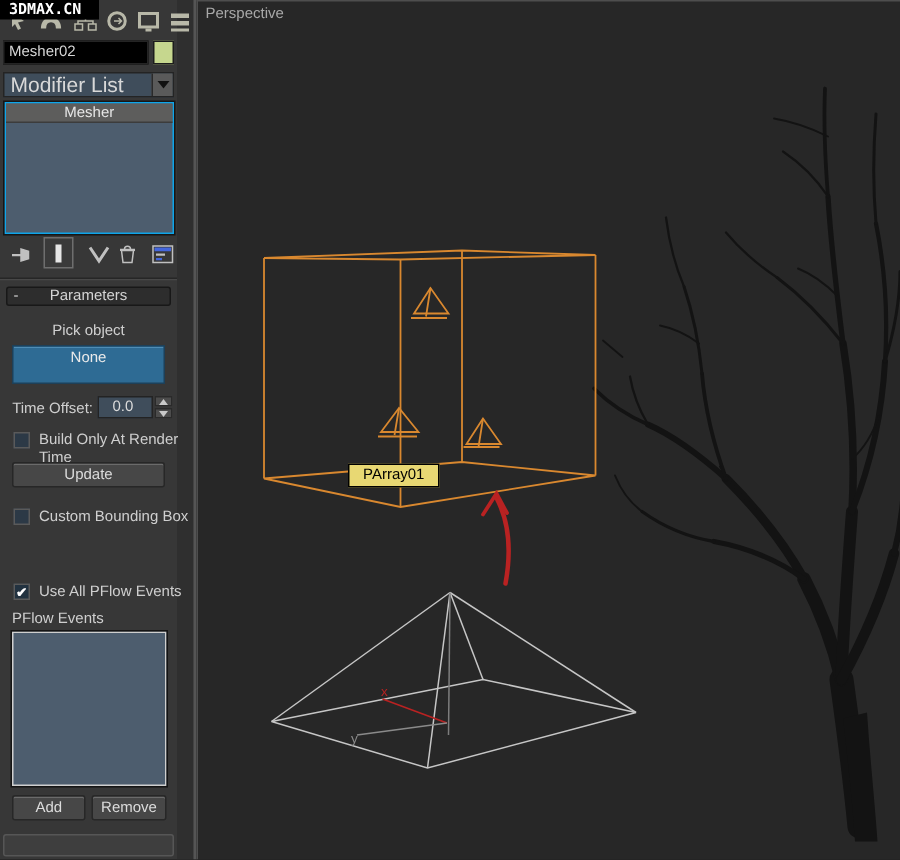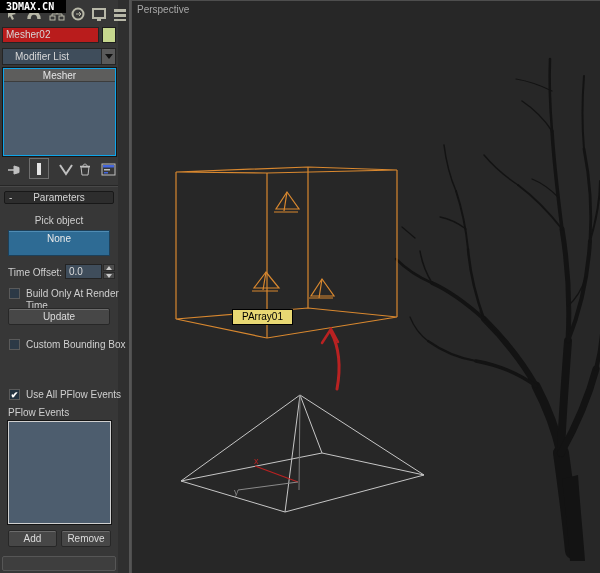--- a/index.html
+++ b/index.html
@@ -14,26 +14,26 @@
 
   .abs { position:absolute; }
   .lbl { color:#cfcfcf; font-size:10px; line-height:12px; }
 
   #watermark { left:0; top:0; width:66px; height:13px; background:#000; color:#fff;
                font-family:"DejaVu Sans Mono", monospace; font-weight:bold; font-size:10px;
                line-height:13px; padding-left:6px; letter-spacing:0px; z-index:30; }
 
   .tab-icon { top:5px; width:17px; height:17px; display:flex; align-items:center; justify-content:center; }
 
-  #name-field { left:2px; top:27px; width:97px; height:16px; background:#b91c1c;
+  #name-field { left:2px; top:27px; width:97px; height:16px; background:#000000;
                 border:1px solid #242424; color:#d6d6d6; font-size:10px; line-height:14px; padding-left:3px; }
   #color-swatch { left:102px; top:27px; width:14px; height:16px; border:1px solid #1d1d1d; }
 
   #modifier-dd { left:2px; top:48px; width:114px; height:17px; background:#3f4d5b;
-                 border:1px solid #242424; color:#d8d8d8; font-size:10px; line-height:15px; padding-left:12px; }
+                 border:1px solid #242424; color:#d8d8d8; font-size:14px; line-height:15px; padding-left:4px; }
   #modifier-dd-btn { position:absolute; right:0; top:0; width:14px; height:15px; background:#5a5a5a;
                  border-left:1px solid #2a2a2a; display:flex; align-items:center; justify-content:center; }
   .tri-down { width:0; height:0; border-left:4px solid transparent; border-right:4px solid transparent;
               border-top:5px solid #111; }
 
   #stack-box { left:3px; top:68px; width:113px; height:88px; background:#4d5d6e;
                border:1px solid #0ea5e9; outline:1px solid #161616; }
   #stack-row { height:13px; background:#5d5d5c; color:#e6e6e6; font-size:10px; line-height:13px;
                text-align:center; border-bottom:1px solid #3c3c3c; }
 
@@ -51,21 +51,21 @@
   .btn { background:#474747; border:1px solid #272727; border-radius:2px; color:#dcdcdc;
          font-size:10px; text-align:center; box-shadow:inset 0 1px 0 #6b6b6b; }
   .btn-disabled { background:#404040; border:1px solid #2d2d2d; border-radius:2px; color:#6f6f6f;
          font-size:10px; text-align:center; box-shadow:inset 0 1px 0 #525252; }
   #none-btn { left:8px; top:230px; width:102px; height:26px; background:#2e6b94; border:1px solid #1d4059;
               border-radius:0; color:#eaeaea; font-size:10px; line-height:15px; text-align:center;
               box-shadow:inset 0 1px 0 #4f8cb4; }
 
   #time-offset-lbl { left:0; top:267px; width:62px; text-align:right; }
   #time-offset-field { left:65px; top:264px; width:37px; height:15px; background:#3f4d5b;
-              border:1px solid #232323; color:#dcdcdc; font-size:10px; line-height:13px; padding-left:3px; }
+              border:1px solid #232323; color:#dcdcdc; font-size:10px; line-height:13px; padding-left:9px; }
   #spinner { left:103px; top:264px; width:12px; height:15px; }
   .spin-half { position:absolute; left:0; width:12px; height:7px; background:#4c4c4c; border:1px solid #2a2a2a;
                display:flex; align-items:center; justify-content:center; }
   .tri-up-s { width:0; height:0; border-left:3px solid transparent; border-right:3px solid transparent;
               border-bottom:4px solid #c9c9c9; }
   .tri-dn-s { width:0; height:0; border-left:3px solid transparent; border-right:3px solid transparent;
               border-top:4px solid #c9c9c9; }
 
   .checkbox { width:11px; height:11px; background:#2c3946; border:1px solid #5a5a5a;
               color:#fff; font-size:9px; line-height:10px; text-align:center; font-weight:bold; }

